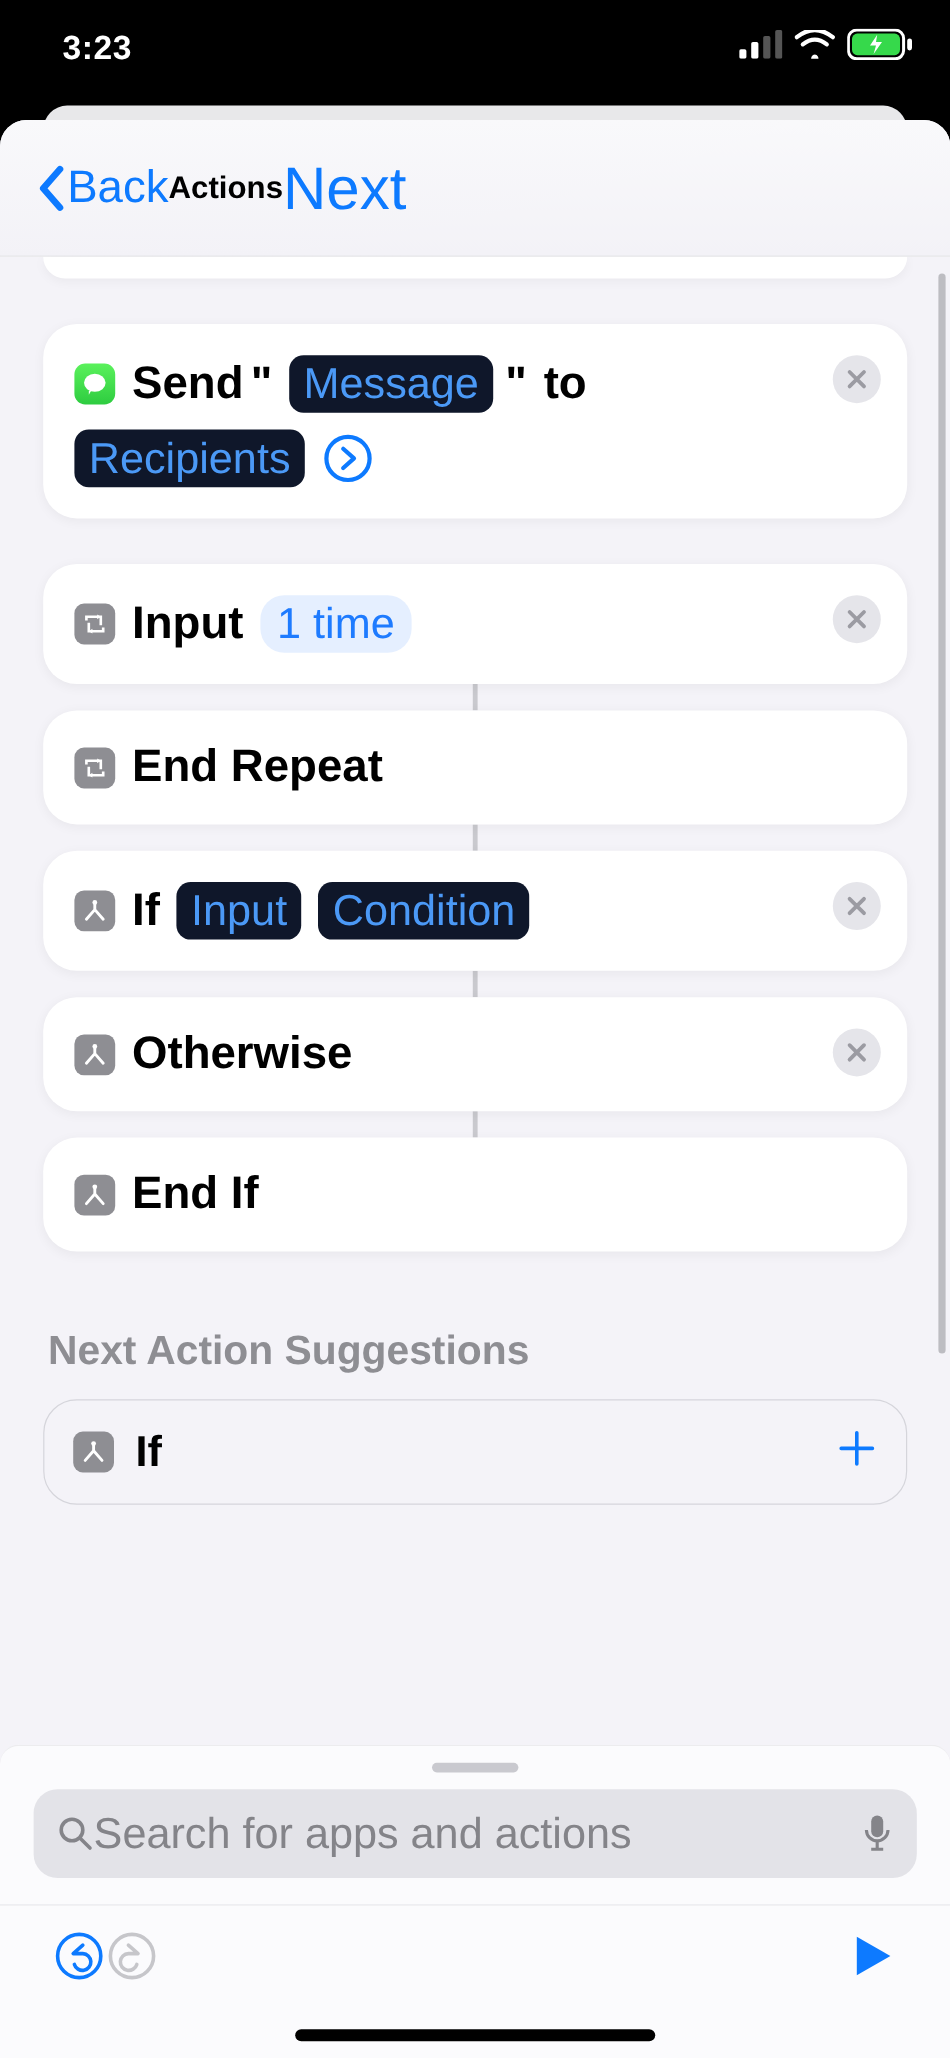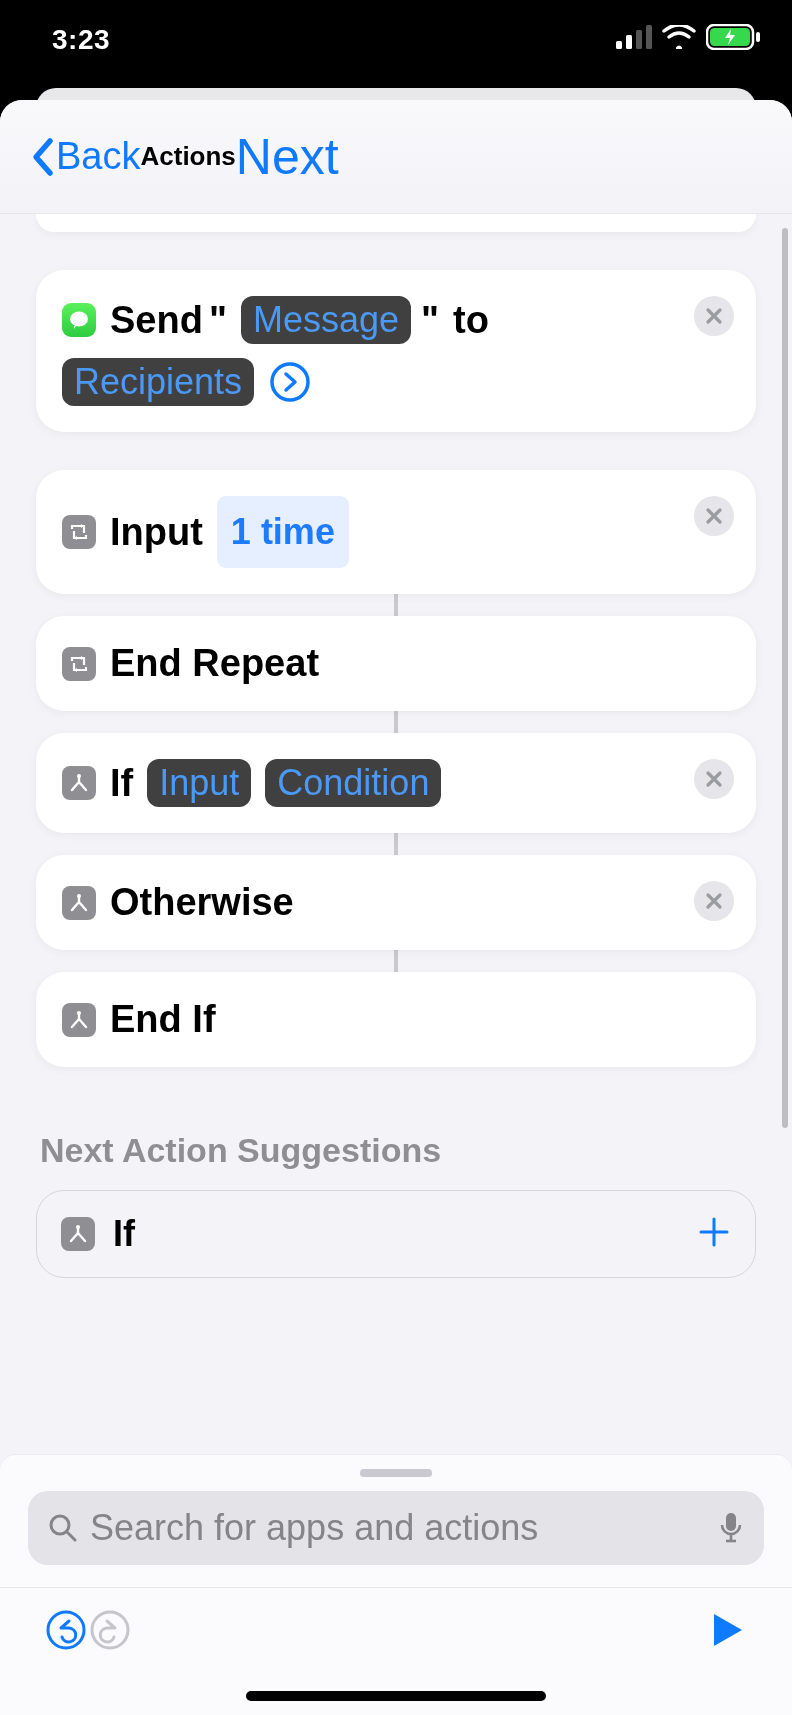--- a/index.html
+++ b/index.html
@@ -30,22 +30,22 @@
 
     
     .card { background:#fff; border-radius:28px; padding:26px 26px; box-shadow:0 2px 10px rgba(0,0,0,0.05); position:relative; }
     .card-row { display:flex; align-items:center; flex-wrap:wrap; gap:8px 14px; }
     .action-icon { width:34px; height:34px; border-radius:8px; display:inline-flex; align-items:center; justify-content:center; flex-shrink:0; }
     .action-icon.messages { background:linear-gradient(180deg,#5af15b,#2ecc40); border-radius:9px; }
     .action-icon.gray { background:#8e8e93; border-radius:8px; }
 
     .label { font-size:38px; color:#000; font-weight:400; }
     .label.bold { font-weight:600; }
-    .token { background:#404040; color:#4b99f6; border-radius:12px; padding:0 12px; font-size:36px; line-height:48px; }
-    .token-strong { background:#e5efff; color:#1e7bff; border-radius:9px; padding:12px 14px; font-size:36px; line-height:48px; font-weight:700; }
+    .token { background:#0f172a; color:#4b99f6; border-radius:12px; padding:0 12px; font-size:36px; line-height:48px; }
+    .token-strong { background:#e5efff; color:#1e7bff; border-radius:20px; padding:0 14px; font-size:36px; line-height:48px; font-weight:400; }
     .expand-circle { width:44px; height:44px; display:inline-flex; align-items:center; justify-content:center; }
 
     .close-dot { position:absolute; right:22px; top:26px; width:40px; height:40px; border-radius:20px; background:#e5e5ea; display:flex; align-items:center; justify-content:center; }
 
     .connector { width:4px; height:22px; background:#c9c9ce; margin:0 auto; }
 
     .gap { height:38px; }
 
     .suggestions-title { font-size:34px; font-weight:700; color:#8e8e93; padding:64px 4px 20px; }
 
@@ -53,21 +53,21 @@
     .suggestion-left { display:flex; align-items:center; gap:18px; }
     .suggestion-label { font-size:36px; font-weight:600; color:#000; }
     .plus-btn { font-size:44px; color:#0d7aff; font-weight:300; }
 
     
     .scrollbar { position:absolute; right:4px; top:14px; width:6px; height:900px; background:#bdbdc2; border-radius:4px; }
 
     
     .search-panel { position:absolute; left:0; right:0; bottom:128px; background:#fbfbfd; border-top:1px solid rgba(0,0,0,0.06); padding:14px 28px 22px; border-radius:16px 16px 0 0;}
     .grabber { width:72px; height:8px; border-radius:5px; background:#c9c9cf; margin:0 auto 14px; }
-    .search-field { background:#e3e3e8; border-radius:20px; height:74px; display:flex; align-items:center; padding:0 20px; gap:12px; }
+    .search-field { background:#e3e3e8; border-radius:20px; height:74px; display:flex; align-items:center; padding:0 20px; }
     .search-placeholder { font-size:36px; color:#848489; flex:1; }
 
     
     .toolbar { position:absolute; left:0; right:0; bottom:0; height:128px; background:#fbfbfd; border-top:1px solid rgba(0,0,0,0.08); display:flex; align-items:flex-start; justify-content:space-between; padding:20px 44px 0; }
     .tb-btn { width:44px; height:44px; display:flex; align-items:center; justify-content:center; }
 
     .home-indicator { position:absolute; bottom:14px; left:50%; transform:translateX(-50%); width:300px; height:10px; border-radius:6px; background:#000; }
   </style>
 </head>
 <body>

